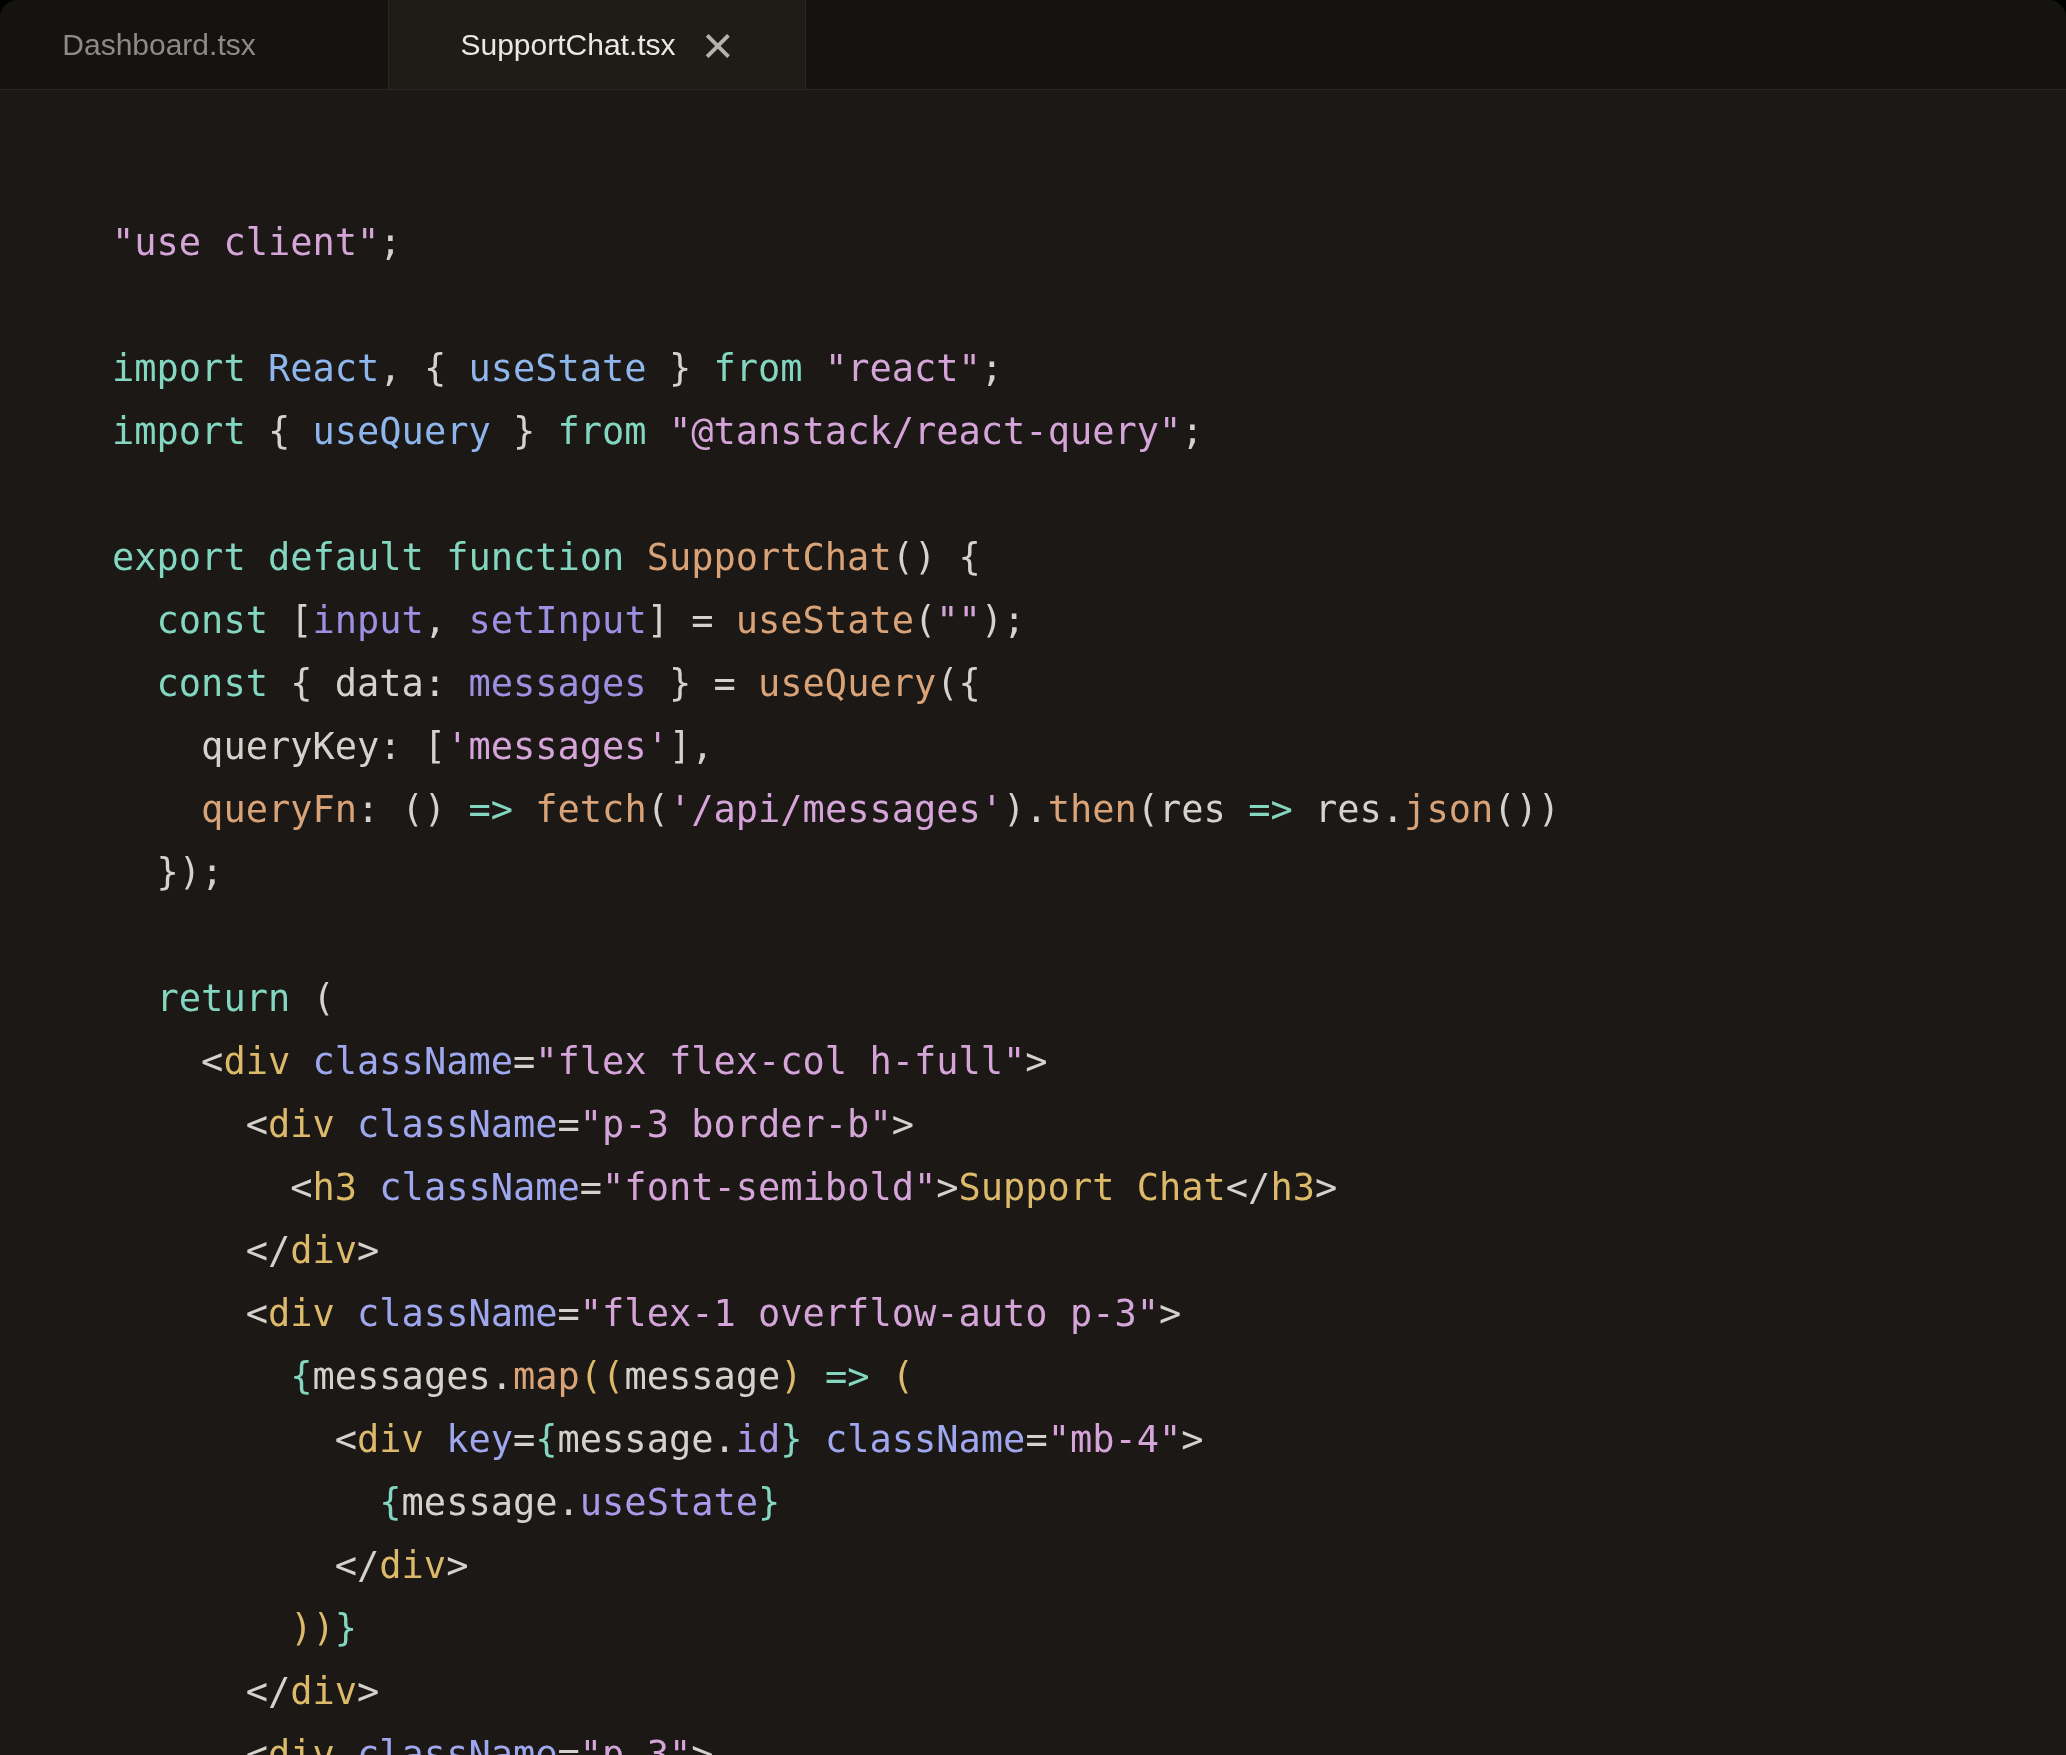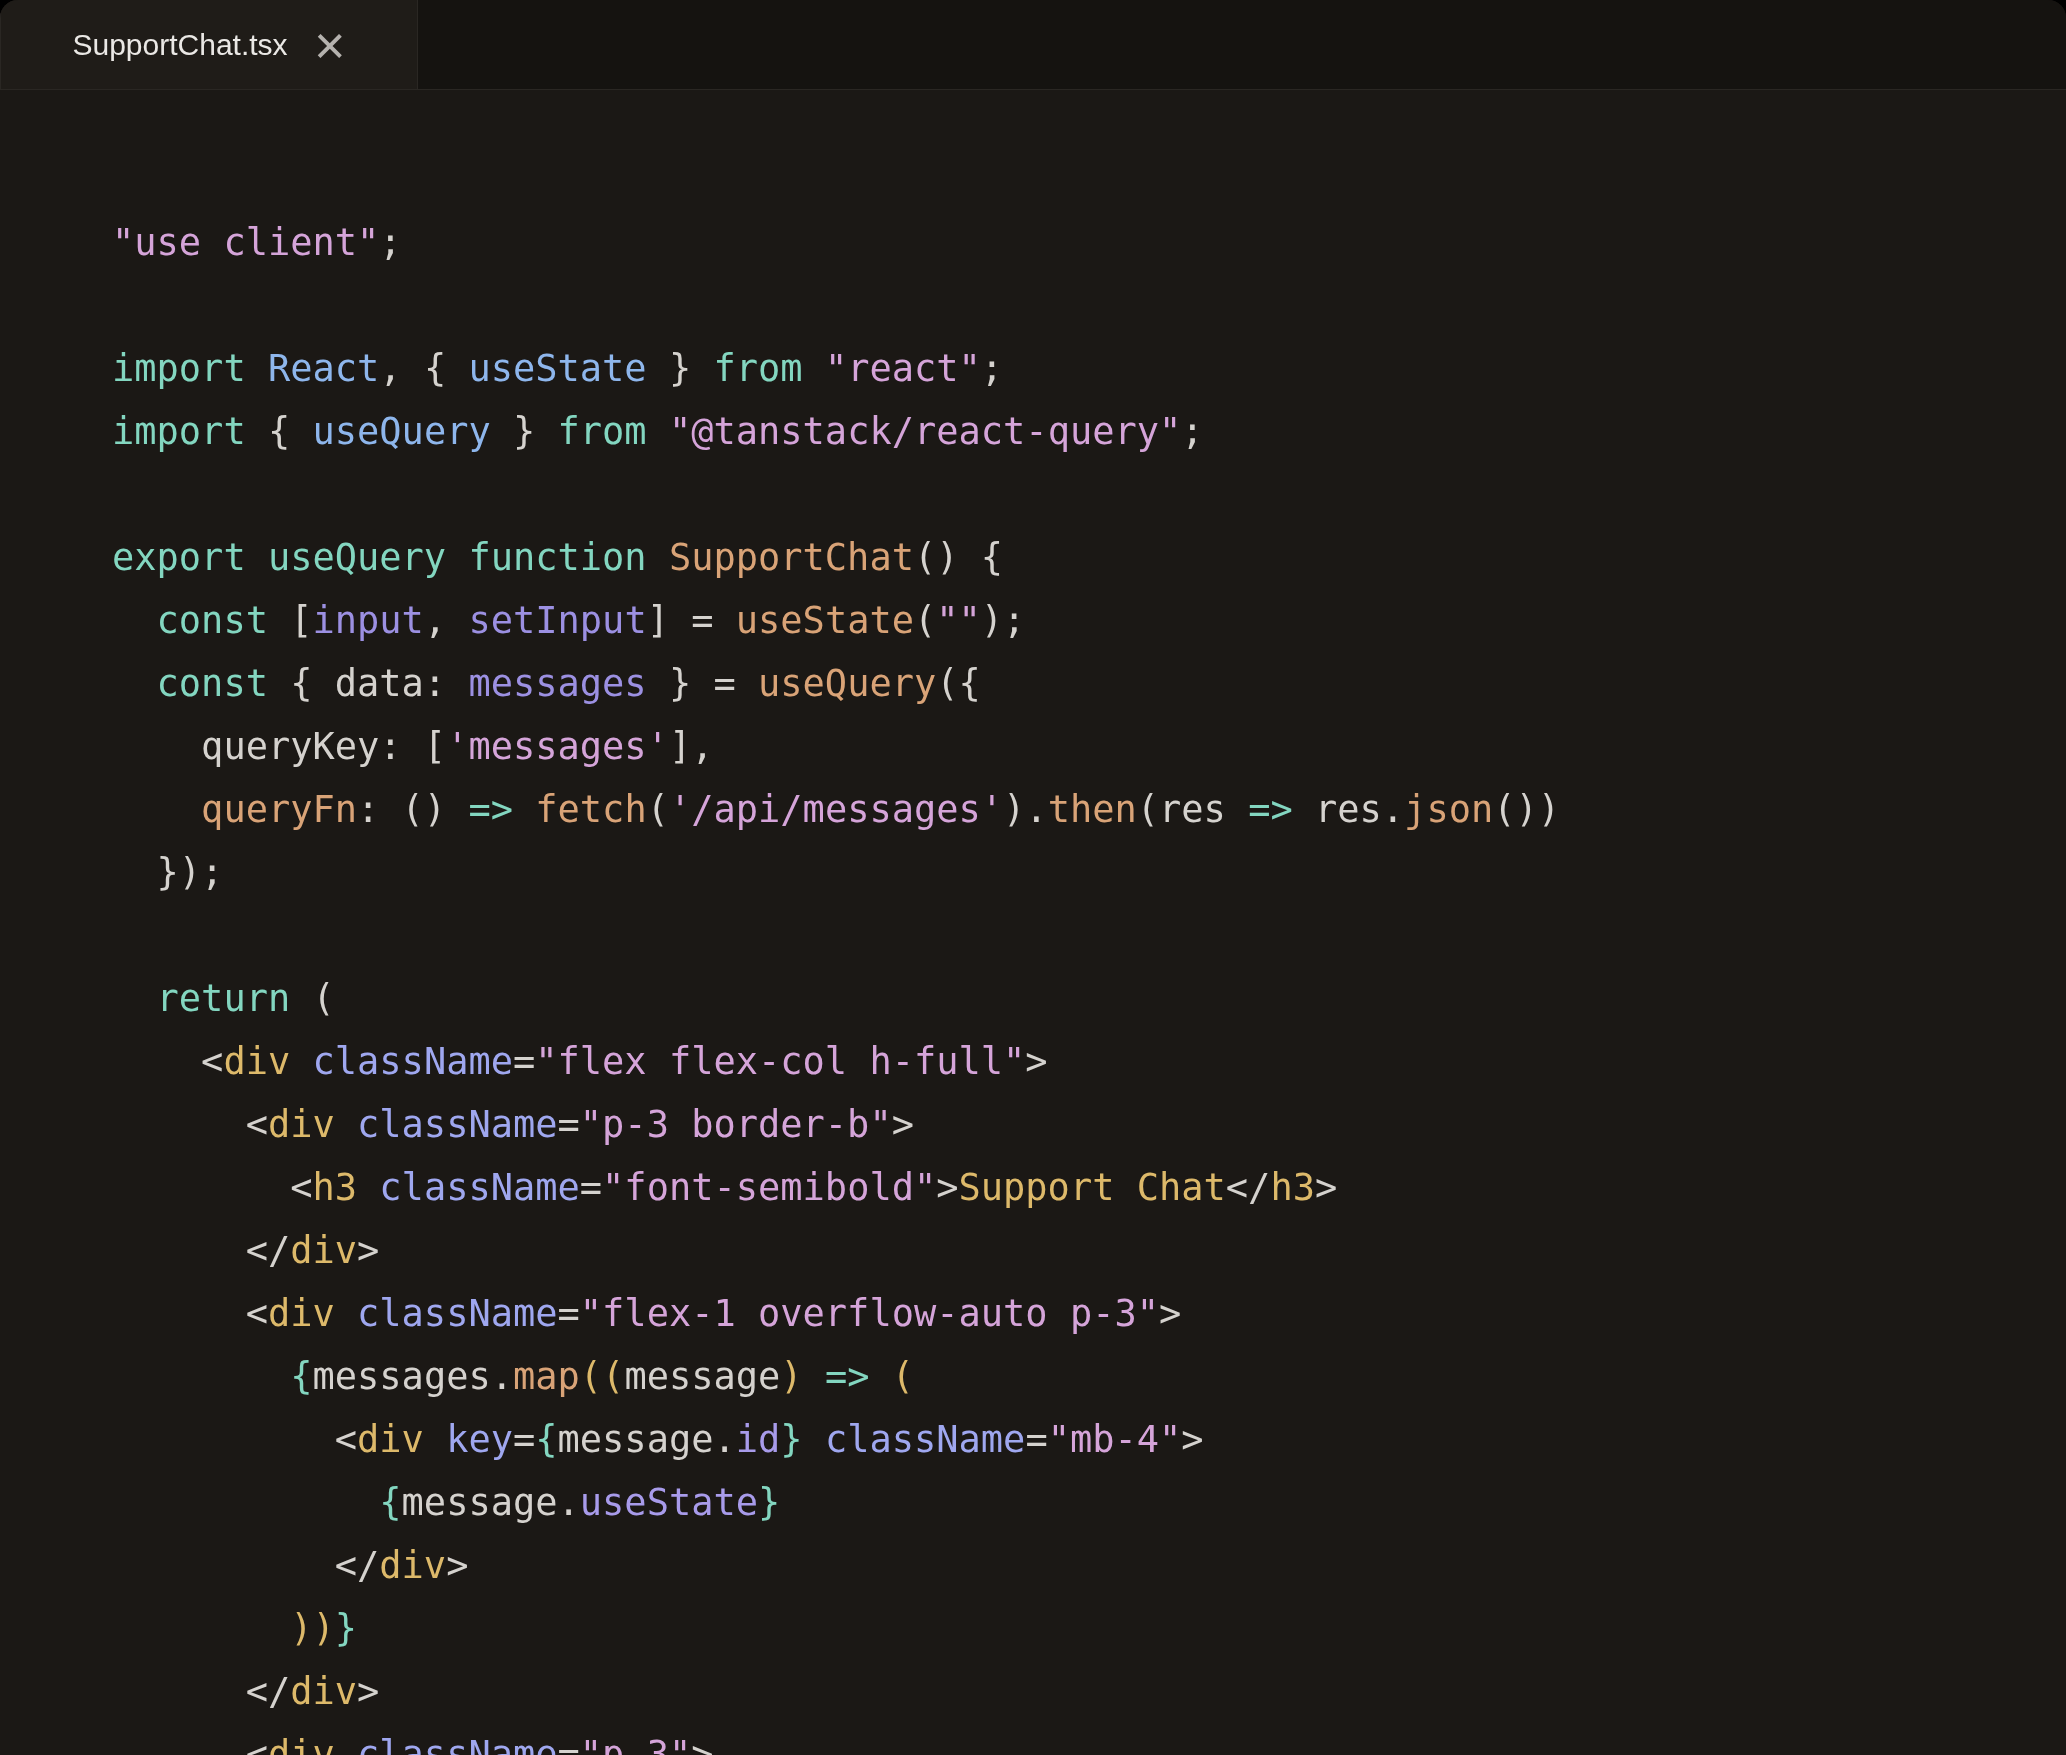--- a/index.html
+++ b/index.html
@@ -44,33 +44,36 @@
   .line { white-space:pre; height:63px; }
   .line span.it { }
 </style>
 </head>
 <body style="background: rgb(0, 0, 0);">
 
 <div class="window">
 
 
   <div class="tabstrip">
+    <div class="tab tab-inactive">
+      <span>Dashboard.tsx</span>
+    </div>
     <div class="tab tab-active">
       <span>SupportChat.tsx</span>
       <span class="close-x">×</span>
     </div>
   </div>
 
   <div class="editor" id="code">
       <div class="line"><span style="color: rgb(213, 164, 217);">"use client"</span><span style="color: rgb(213, 210, 206);">;</span></div>
       <div class="line"></div>
       <div class="line"><span style="color: rgb(131, 214, 192);">import </span><span style="color: rgb(142, 182, 236);">React</span><span style="color: rgb(213, 210, 206);">, { </span><span style="color: rgb(142, 182, 236);">useState</span><span style="color: rgb(213, 210, 206);"> } </span><span style="color: rgb(131, 214, 192);">from </span><span style="color: rgb(213, 164, 217);">"react"</span><span style="color: rgb(213, 210, 206);">;</span></div>
       <div class="line"><span style="color: rgb(131, 214, 192);">import </span><span style="color: rgb(213, 210, 206);">{ </span><span style="color: rgb(142, 182, 236);">useQuery</span><span style="color: rgb(213, 210, 206);"> } </span><span style="color: rgb(131, 214, 192);">from </span><span style="color: rgb(213, 164, 217);">"@tanstack/react-query"</span><span style="color: rgb(213, 210, 206);">;</span></div>
       <div class="line"></div>
-      <div class="line"><span style="color: rgb(131, 214, 192);">export useQuery function </span><span style="color: rgb(217, 163, 119);">SupportChat</span><span style="color: rgb(213, 210, 206);">() {</span></div>
+      <div class="line"><span style="color: rgb(131, 214, 192);">export default function </span><span style="color: rgb(217, 163, 119);">SupportChat</span><span style="color: rgb(213, 210, 206);">() {</span></div>
       <div class="line"><span style="color: rgb(131, 214, 192);">  const</span><span style="color: rgb(213, 210, 206);"> [</span><span style="color: rgb(156, 144, 226);">input</span><span style="color: rgb(213, 210, 206);">, </span><span style="color: rgb(156, 144, 226);">setInput</span><span style="color: rgb(213, 210, 206);">] = </span><span style="color: rgb(217, 163, 119);">useState</span><span style="color: rgb(213, 210, 206);">(</span><span style="color: rgb(213, 164, 217);">""</span><span style="color: rgb(213, 210, 206);">);</span></div>
       <div class="line"><span style="color: rgb(131, 214, 192);">  const</span><span style="color: rgb(213, 210, 206);"> { data: </span><span style="color: rgb(156, 144, 226);">messages</span><span style="color: rgb(213, 210, 206);"> } = </span><span style="color: rgb(217, 163, 119);">useQuery</span><span style="color: rgb(213, 210, 206);">({</span></div>
       <div class="line"><span style="color: rgb(213, 210, 206);">    queryKey: [</span><span style="color: rgb(213, 164, 217);">'messages'</span><span style="color: rgb(213, 210, 206);">],</span></div>
       <div class="line"><span style="color: rgb(217, 163, 119);">    queryFn</span><span style="color: rgb(213, 210, 206);">: () </span><span style="color: rgb(131, 214, 192);">=&gt;</span><span style="color: rgb(213, 210, 206);"> </span><span style="color: rgb(217, 163, 119);">fetch</span><span style="color: rgb(213, 210, 206);">(</span><span style="color: rgb(213, 164, 217);">'/api/messages'</span><span style="color: rgb(213, 210, 206);">).</span><span style="color: rgb(217, 163, 119);">then</span><span style="color: rgb(213, 210, 206);">(</span><span class="it" style="color: rgb(213, 210, 206);">res</span><span style="color: rgb(213, 210, 206);"> </span><span style="color: rgb(131, 214, 192);">=&gt;</span><span style="color: rgb(213, 210, 206);"> res.</span><span style="color: rgb(217, 163, 119);">json</span><span style="color: rgb(213, 210, 206);">())</span></div>
       <div class="line"><span style="color: rgb(213, 210, 206);">  });</span></div>
       <div class="line"></div>
       <div class="line"><span style="color: rgb(131, 214, 192);">  return</span><span style="color: rgb(213, 210, 206);"> (</span></div>
       <div class="line"><span style="color: rgb(213, 210, 206);">    &lt;</span><span style="color: rgb(221, 185, 106);">div</span><span style="color: rgb(213, 210, 206);"> </span><span class="it" style="color: rgb(159, 167, 239);">className</span><span style="color: rgb(213, 210, 206);">=</span><span style="color: rgb(213, 164, 217);">"flex flex-col h-full"</span><span style="color: rgb(213, 210, 206);">&gt;</span></div>
       <div class="line"><span style="color: rgb(213, 210, 206);">      &lt;</span><span style="color: rgb(221, 185, 106);">div</span><span style="color: rgb(213, 210, 206);"> </span><span class="it" style="color: rgb(159, 167, 239);">className</span><span style="color: rgb(213, 210, 206);">=</span><span style="color: rgb(213, 164, 217);">"p-3 border-b"</span><span style="color: rgb(213, 210, 206);">&gt;</span></div>
       <div class="line"><span style="color: rgb(213, 210, 206);">        &lt;</span><span style="color: rgb(221, 185, 106);">h3</span><span style="color: rgb(213, 210, 206);"> </span><span class="it" style="color: rgb(159, 167, 239);">className</span><span style="color: rgb(213, 210, 206);">=</span><span style="color: rgb(213, 164, 217);">"font-semibold"</span><span style="color: rgb(213, 210, 206);">&gt;</span><span style="color: rgb(221, 185, 106);">Support Chat</span><span style="color: rgb(213, 210, 206);">&lt;/</span><span style="color: rgb(221, 185, 106);">h3</span><span style="color: rgb(213, 210, 206);">&gt;</span></div>

